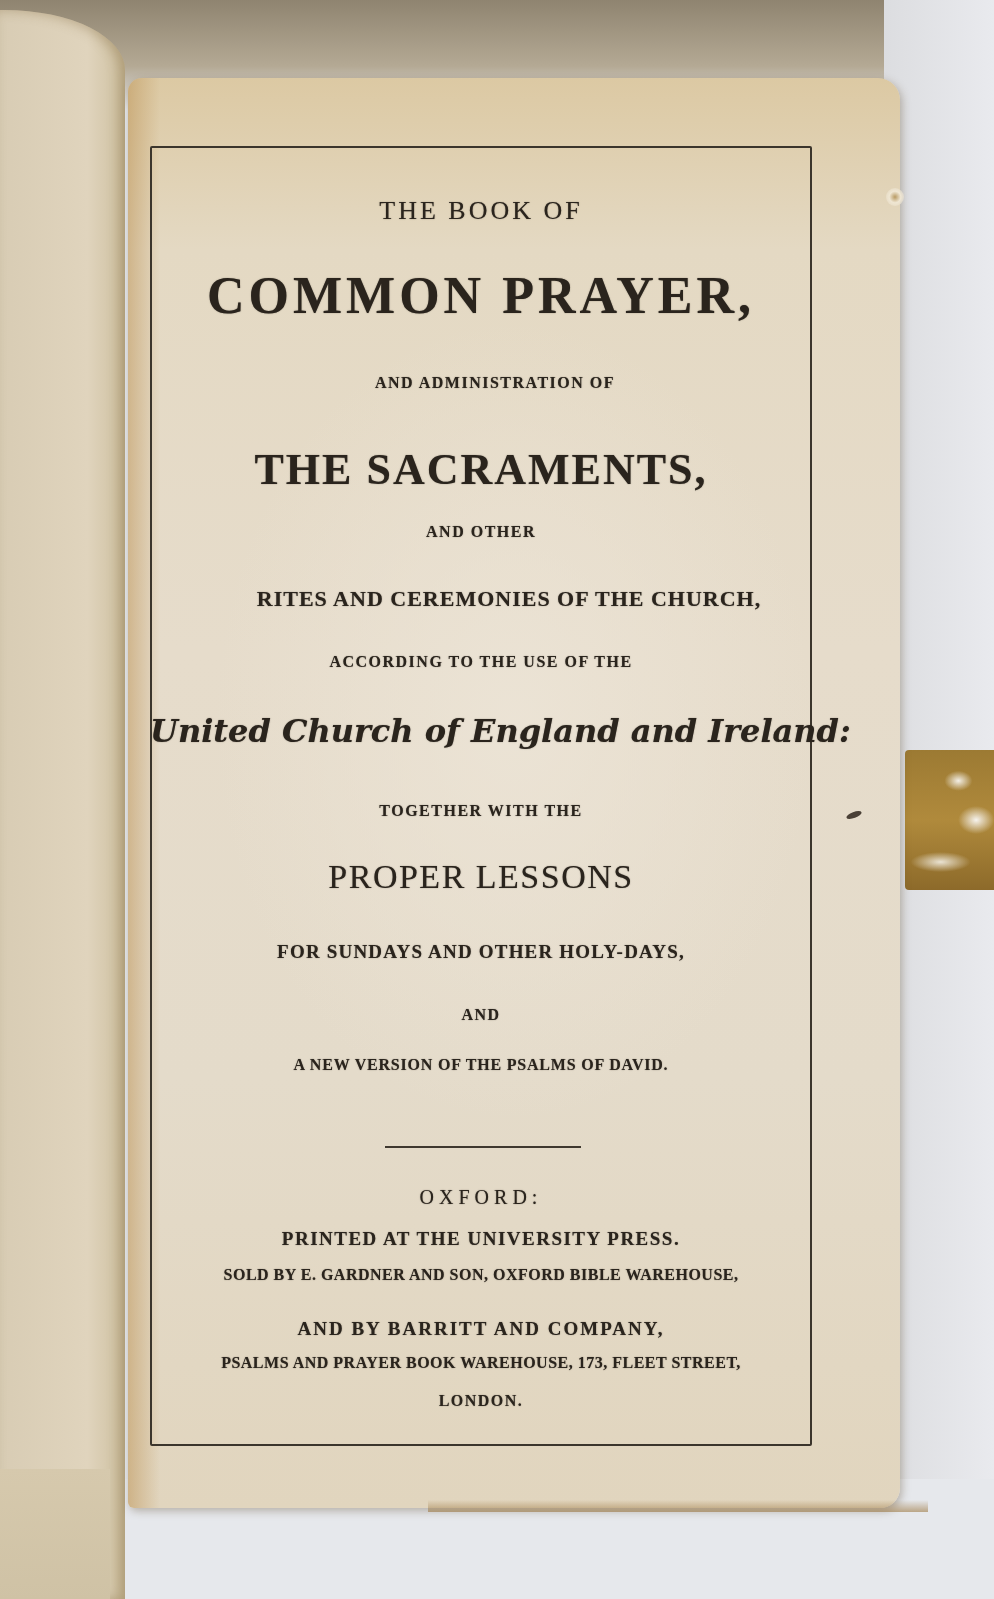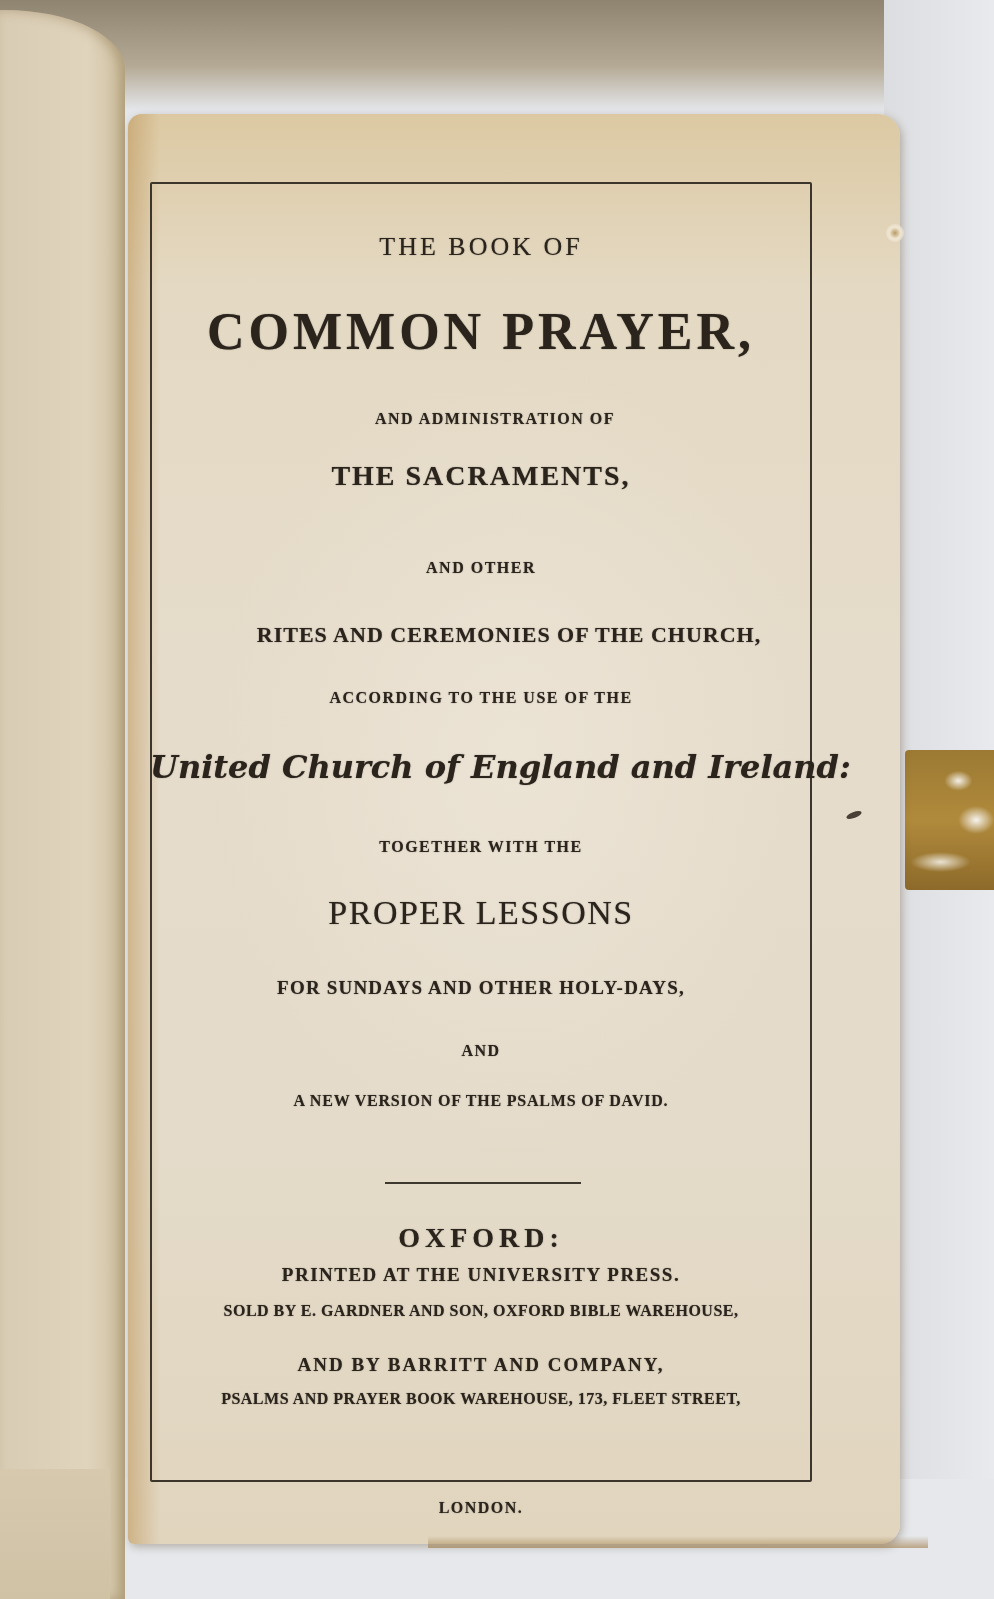--- a/index.html
+++ b/index.html
@@ -64,21 +64,20 @@
     
     .title-page {
       position: absolute;
       left: 128px; top: 78px;
       width: 772px; height: 1430px;
       background:
         radial-gradient(ellipse 300px 400px at 50% 45%, rgba(236,228,214,0.9) 0%, rgba(236,228,214,0) 100%),
         linear-gradient(180deg, #dcc9a3 0%, #e4d9c3 12%, #e6dccb 40%, #e4dbca 70%, #e1d5be 100%);
       border-radius: 14px 22px 20px 6px;
       box-shadow: 2px 3px 8px rgba(90,70,40,0.35);
-      margin-top: 36px;
     }
     .page-stain-left {
       position: absolute;
       left: 0; top: 0;
       width: 32px; height: 100%;
       background: linear-gradient(90deg, rgba(190,150,90,0.55), rgba(190,150,90,0));
       border-radius: 14px 0 0 6px;
     }
     .page-stain-bottom {
       position: absolute;
@@ -108,47 +107,47 @@
       text-shadow: 0 0 1.2px rgba(40,32,24,0.55);
     }
     .small-caps {
       font-family: "Liberation Serif", serif;
       font-weight: bold;
       letter-spacing: 1.5px;
     }
     .l1 { top: 50px; font-size: 26px; letter-spacing: 3px; font-family: "Liberation Serif", serif; }
     .l2 { top: 120px; font-size: 52px; letter-spacing: 4px; font-family: "Liberation Serif", serif; font-weight: bold; }
     .l3 { top: 228px; font-size: 16px; padding-left: 14px; }
-    .l4 { top: 278px; font-size: 28px; letter-spacing: 2px; font-family: "Liberation Serif", serif; font-weight: bold; }
+    .l4 { top: 298px; font-size: 44px; letter-spacing: 2px; font-family: "Liberation Serif", serif; font-weight: bold; }
     .l5 { top: 377px; font-size: 16px; }
     .l6 { top: 440px; font-size: 22px; letter-spacing: 1px; padding-left: 28px; }
     .l7 { top: 507px; font-size: 16px; }
     .l8 {
       top: 566px; font-size: 32px;
       font-family: "DejaVu Serif", serif;
       font-weight: bold; font-style: italic;
       letter-spacing: 0px;
     }
     .l9 { top: 656px; font-size: 16px; }
     .l10 { top: 712px; font-size: 34px; letter-spacing: 1.5px; font-family: "Liberation Serif", serif; }
     .l11 { top: 795px; font-size: 19px; letter-spacing: 1.2px; }
     .l12 { top: 860px; font-size: 16px; }
     .l13 { top: 910px; font-size: 16px; letter-spacing: 0.8px; }
     .rule {
       position: absolute;
       left: 235px; top: 1000px;
       width: 196px; height: 2px;
       background: #3f382f;
     }
-    .l14 { top: 1040px; font-size: 28px; letter-spacing: 5px; font-family: "Liberation Serif", serif; font-weight: bold; }
+    .l14 { top: 1040px; font-size: 20px; letter-spacing: 5px; font-family: "Liberation Serif", serif; }
     .l15 { top: 1082px; font-size: 19px; letter-spacing: 1.5px; }
     .l16 { top: 1120px; font-size: 16px; letter-spacing: 0.5px; }
     .l17 { top: 1172px; font-size: 19px; letter-spacing: 2px; }
     .l18 { top: 1208px; font-size: 16px; letter-spacing: 0.5px; }
-    .l19 { top: 1317px; font-size: 16px; }
+    .l19 { top: 1246px; font-size: 16px; }
     .ink-dot {
       position: absolute;
       left: 846px; top: 812px;
       width: 16px; height: 6px;
       background: #4a4036;
       border-radius: 50%;
       transform: rotate(-20deg);
     }
     .pin-mark {
       position: absolute;

